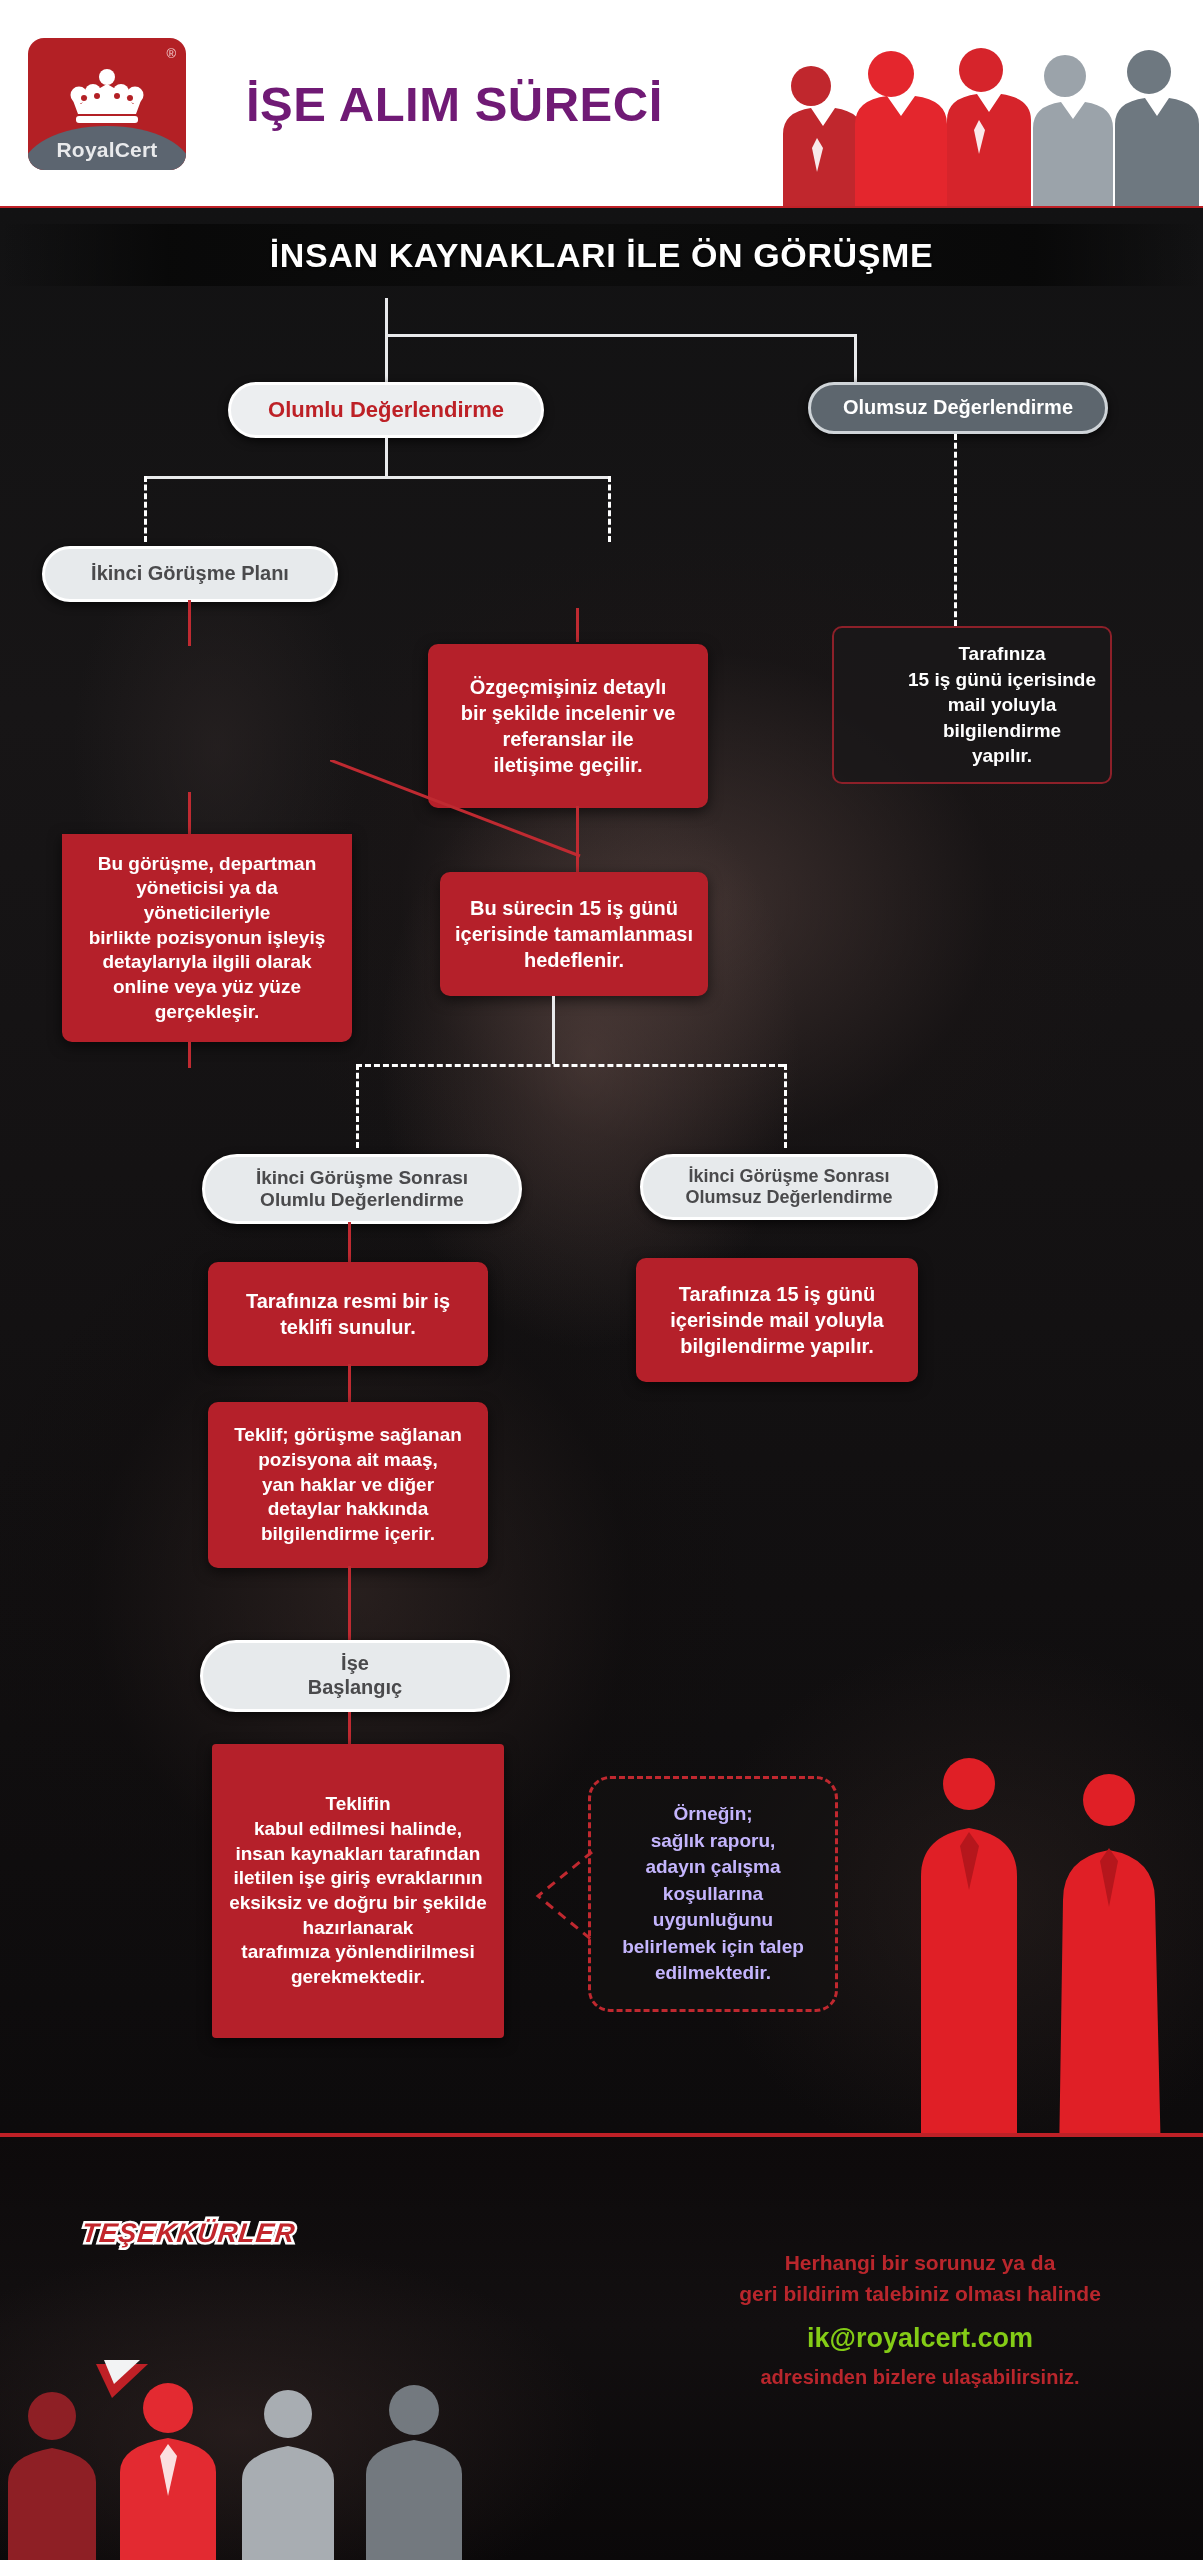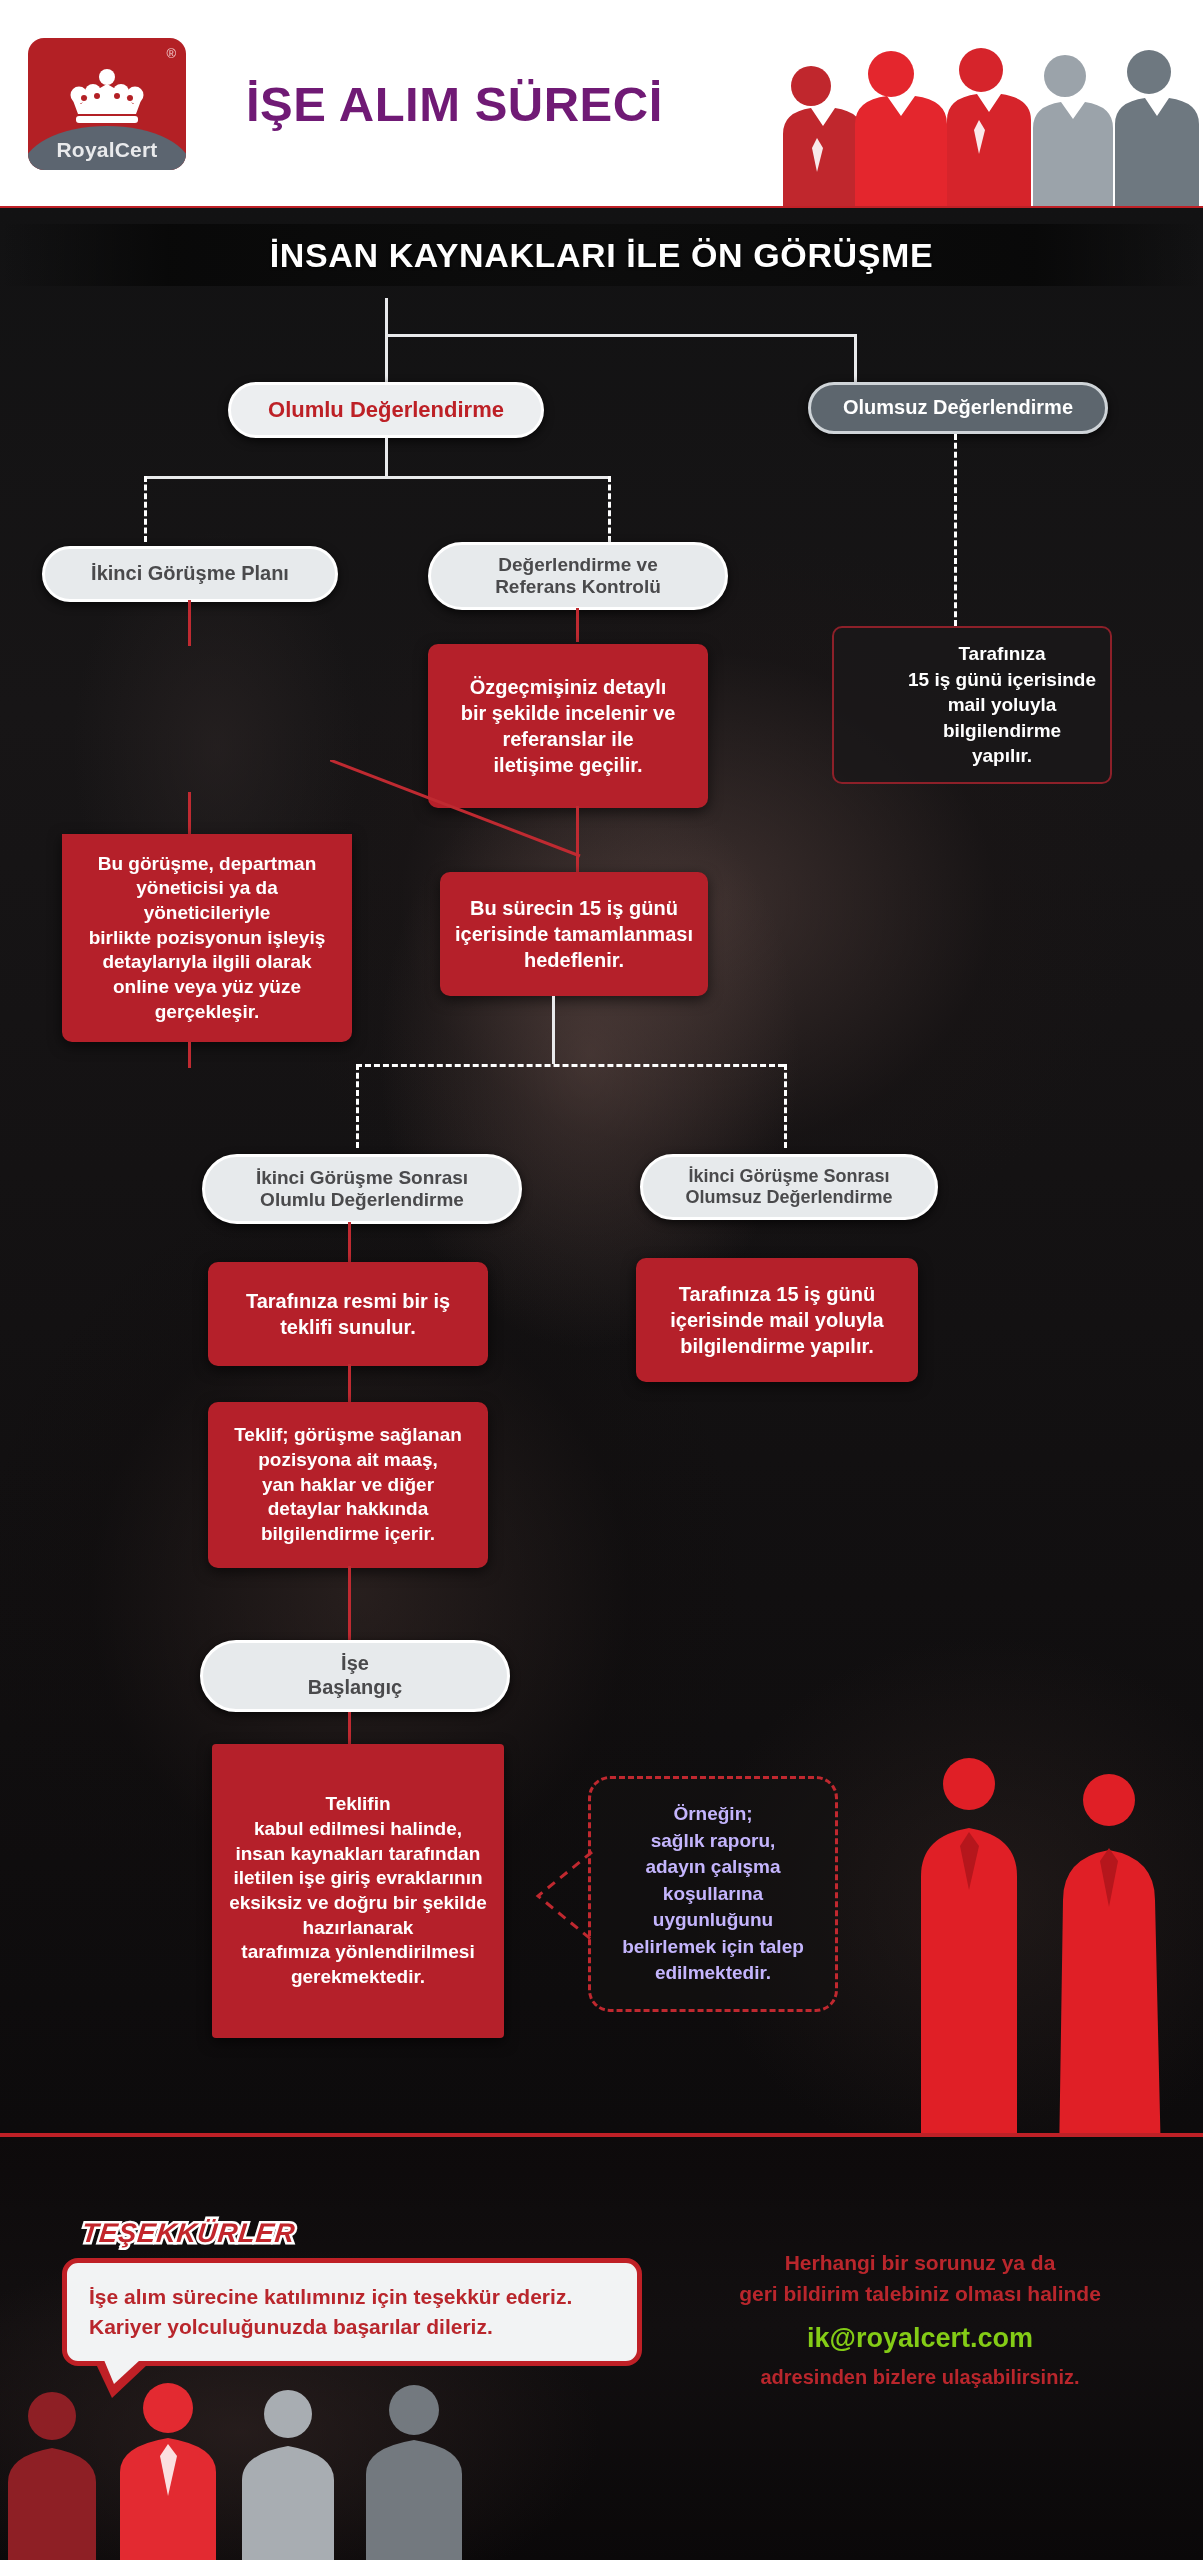--- a/index.html
+++ b/index.html
@@ -312,24 +312,20 @@
   <div class="ln ln-solid-white" style="left:385px;top:438px;width:3px;height:40px;"></div>
   <div class="ln ln-solid-white" style="left:144px;top:476px;width:466px;height:3px;"></div>
   <div class="ln ln-dash-v" style="left:144px;top:476px;height:66px;"></div>
   <div class="ln ln-dash-v" style="left:608px;top:476px;height:66px;"></div>
 
   <div class="ln ln-dash-v" style="left:954px;top:434px;height:192px;"></div>
 
   <div class="pill pill-grayish" style="left:42px;top:546px;width:296px;height:56px;font-size:20px;">
     <span style="white-space:pre-line;">İkinci Görüşme Planı</span>
   </div>
-  <div class="pill pill-grayish" style="left:428px;top:542px;width:300px;height:68px;font-size:19px;">
-    <span style="white-space:pre-line;">Değerlendirme ve
-Referans Kontrolü</span>
-  </div>
 
   <div class="ln ln-solid-red" style="left:188px;top:600px;width:3px;height:46px;"></div>
   <div class="ln ln-solid-red" style="left:576px;top:608px;width:3px;height:34px;"></div>
 
   <div class="rbox" style="left:428px;top:644px;width:280px;height:164px;font-size:20px;">
     <span style="white-space:pre-line;">Özgeçmişiniz detaylı
 bir şekilde incelenir ve
 referanslar ile
 iletişime geçilir.</span>
   </div>
@@ -449,24 +445,20 @@
         <path d="M242 200 L242 120 q0 -26 46 -34 q46 8 46 34 L334 200 Z"></path>
       </g>
       <g fill="#73797f">
         <circle cx="414" cy="50" r="25"></circle>
         <path d="M366 200 L366 114 q0 -26 48 -34 q48 8 48 34 L462 200 Z"></path>
       </g>
     </svg>
   </div>
 
   <div class="thanks-badge">TEŞEKKÜRLER</div>
-  <div class="thanks-bubble">
-    <div class="thanks-line">İşe alım sürecine katılımınız için teşekkür ederiz.</div>
-    <div class="thanks-line">Kariyer yolculuğunuzda başarılar dileriz.</div>
-  </div>
   <div class="bubble-tail"></div>
   <div class="bubble-tail-inner"></div>
 
   <div class="contact">
     <div class="contact-l1">Herhangi bir sorunuz ya da</div>
     <div class="contact-l2">geri bildirim talebiniz olması halinde</div>
     <div class="contact-mail">ik@royalcert.com</div>
     <div class="contact-l3">adresinden bizlere ulaşabilirsiniz.</div>
   </div>
 

